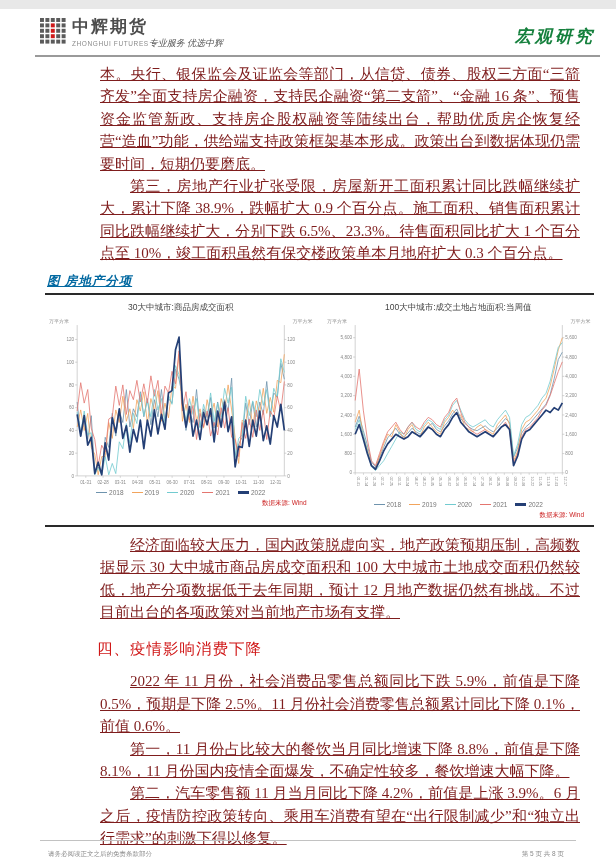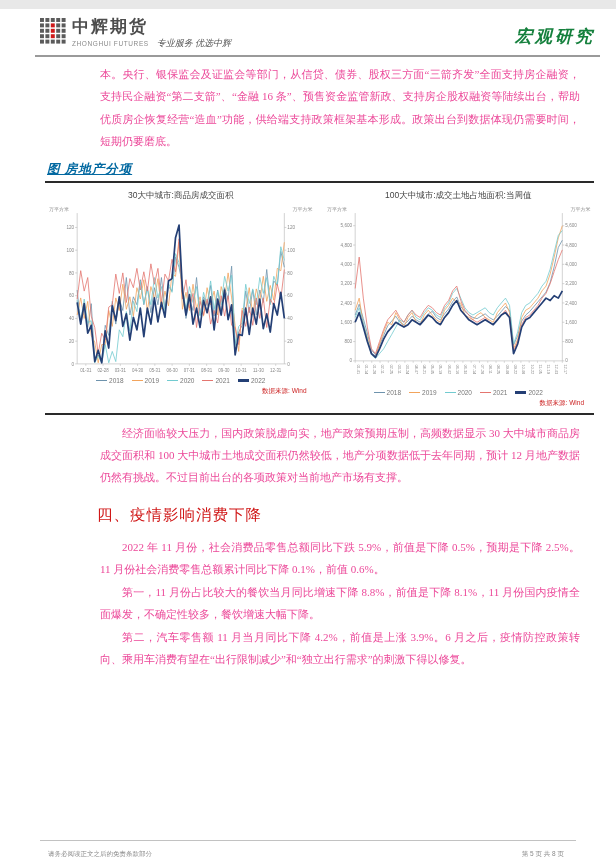--- a/index.html
+++ b/index.html
@@ -5,27 +5,27 @@
   html,body{margin:0;padding:0;background:#e8e8e8;}
   .page{width:616px;height:862px;background:#fff;position:relative;margin:9px auto;overflow:hidden;
         font-family:"Liberation Serif","DejaVu Serif",serif;}
   
   .header{display:flex;justify-content:space-between;align-items:flex-start;
           margin:0 16px 0 35px;padding:9px 5px 0 5px;height:37px;border-bottom:2px solid #9a9a9a;}
   .logo{display:flex;gap:6px;align-items:flex-start;}
   .logo-icon svg{display:block;}
   .logo-cn{font-size:17px;font-weight:bold;color:#4d4d4d;letter-spacing:2px;line-height:18px;
            font-family:"Liberation Sans",sans-serif;}
-  .logo-sub{display:flex;gap:8px;align-items:baseline;margin-top:1px;}
+  .logo-sub{display:flex;gap:0;align-items:baseline;margin-top:1px;}
   .logo-en{font-size:6.5px;color:#8a8a8a;letter-spacing:.6px;font-family:"Liberation Sans",sans-serif;}
   .logo-slogan{font-size:9px;color:#555;font-style:italic;}
   .report-type{font-size:17px;font-weight:bold;font-style:italic;color:#15803d;letter-spacing:3px;margin-top:7px;}
   
   .content{padding:6px 22px 0 45px;}
-  .para{margin:0 14px 0 55px;text-align:justify;font-size:11px;line-height:22.4px;color:#ec4899;}
+  .para{margin:0 14px 0 55px;text-align:justify;font-size:15px;line-height:22.4px;color:#7f1d1d;text-decoration:underline;}
   .para.indent{text-indent:2em;}
   .para.gap{margin-top:7px;}
   
   .figure{margin-top:7px;border-bottom:2px solid #2a2a2a;}
   .figure-caption{font-weight:bold;font-style:italic;font-size:12.5px;color:#0369a1;
                   border-bottom:2px solid #2a2a2a;padding:1px 0 3px 2px;letter-spacing:1px;text-decoration:underline;}
   .charts-row{display:flex;gap:10px;padding:7px 2px 3px;}
   .chart{flex:1;min-width:0;}
   .chart-title{font-size:8.5px;text-align:center;color:#444;margin-bottom:1px;
                font-family:"Liberation Sans",sans-serif;white-space:nowrap;}
@@ -87,20 +87,21 @@
           <span class="logo-en">ZHONGHUI FUTURES</span>
           <span class="logo-slogan">专业服务 优选中辉</span>
         </div>
       </span>
     </div>
     <div class="report-type">宏观研究</div>
   </div>
 
   <div class="content">
     <p class="para">本。央行、银保监会及证监会等部门，从信贷、债券、股权三方面“三箭齐发”全面支持房企融资，支持民企融资“第二支箭”、“金融 16 条”、预售资金监管新政、支持房企股权融资等陆续出台，帮助优质房企恢复经营“造血”功能，供给端支持政策框架基本形成。政策出台到数据体现仍需要时间，短期仍要磨底。</p>
+    <p class="para indent">第三，房地产行业扩张受限，房屋新开工面积累计同比跌幅继续扩大，累计下降 38.9%，跌幅扩大 0.9 个百分点。施工面积、销售面积累计同比跌幅继续扩大，分别下跌 6.5%、23.3%。待售面积同比扩大 1 个百分点至 10%，竣工面积虽然有保交楼政策单本月地府扩大 0.3 个百分点。</p>
 
     <div class="figure">
       <div class="figure-caption">图  房地产分项</div>
       <div class="charts-row">
         <div class="chart">
           <div class="chart-title">30大中城市:商品房成交面积</div>
           <svg viewBox="0 0 266 172">
               <text x="2" y="8" font-size="5" fill="#888" font-family="Liberation Sans,sans-serif">万平方米</text>
               <text x="264" y="8" font-size="5" fill="#888" text-anchor="end" font-family="Liberation Sans,sans-serif">万平方米</text>
               <line x1="30" y1="10" x2="30" y2="160" stroke="#b5b5b5" stroke-width="0.6"></line>

